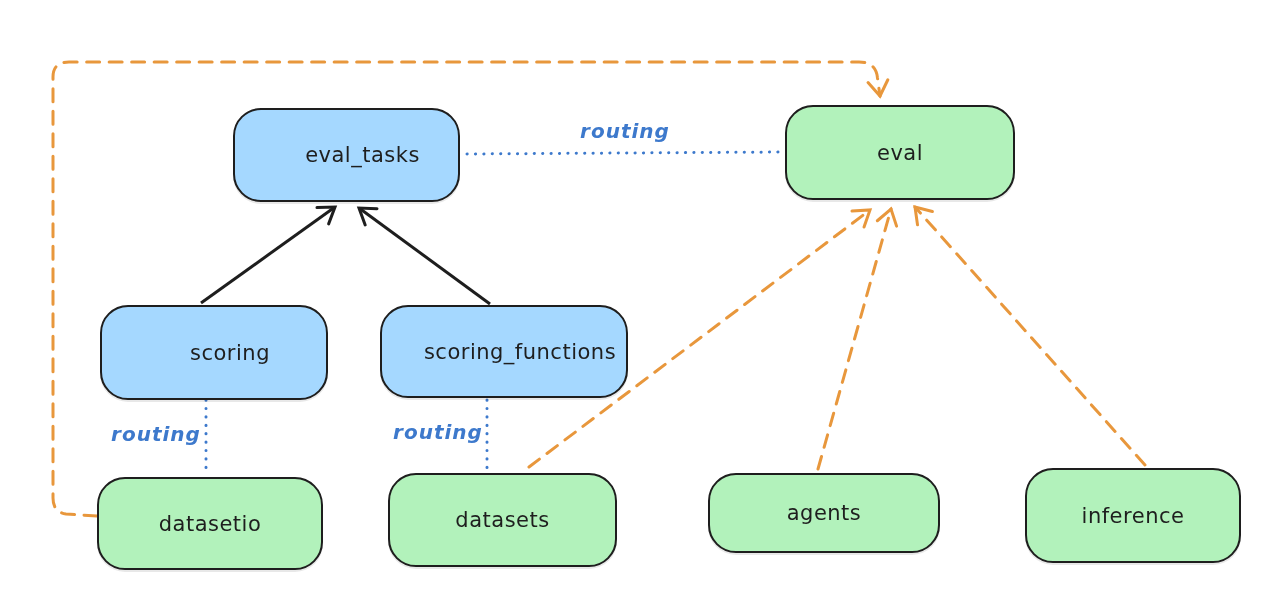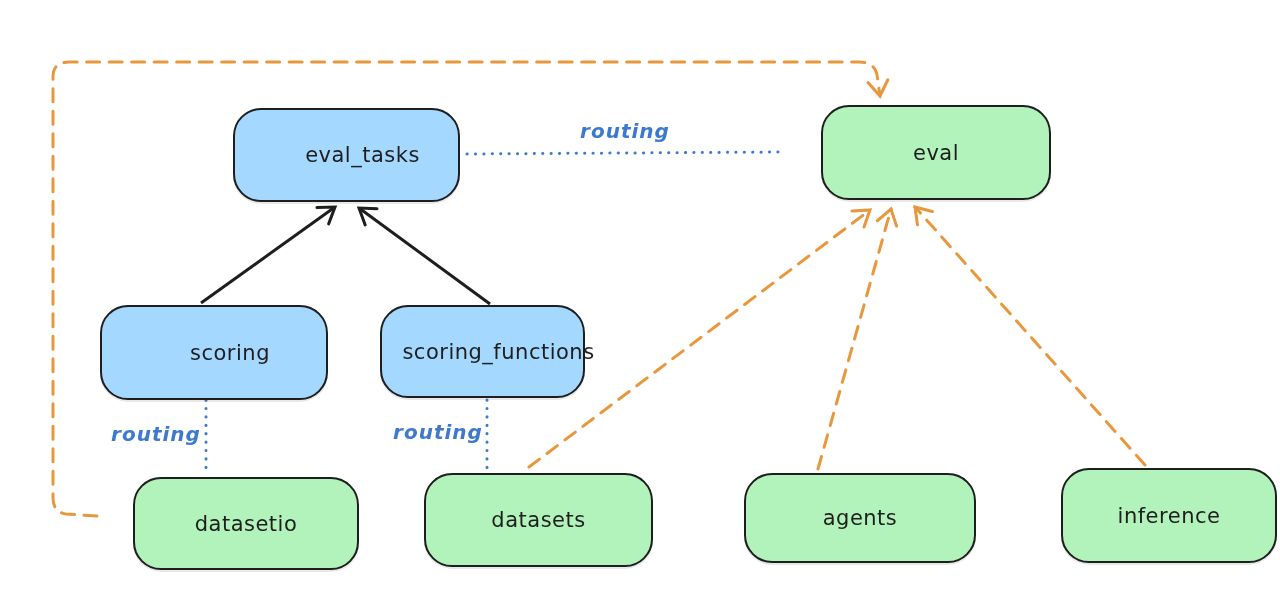--- a/index.html
+++ b/index.html
@@ -24,21 +24,21 @@
     border-radius: 28px;
     display: flex;
     align-items: center;
     justify-content: center;
     color: var(--stroke, #1e1e1e);
     font-size: 21px;
     letter-spacing: 0.5px;
     box-shadow: 0 2px 0 rgba(30,30,30,0.10);
   }
   .node.resource { background: var(--resource-fill, #a5d8ff); padding-left: 32px; }
-  .node.api      { background: var(--api-fill, #b2f2bb); margin-left: 36px; }
+  .node.api      { background: var(--api-fill, #b2f2bb); }
   .edge-label {
     position: absolute;
     color: var(--routing-blue, #3d79cc);
     font-size: 20px;
     font-weight: bold;
     letter-spacing: 1px;
     transform: translate(-50%, -50%);
     white-space: nowrap;
     font-style: italic;
   }
@@ -83,33 +83,33 @@
   </div>
 
   <div class="node api" style="left:785px; top:105px; width:230px; height:95px">
     <span>eval</span>
   </div>
 
   <div class="node resource" style="left:100px; top:305px; width:228px; height:95px">
     <span>scoring</span>
   </div>
 
-  <div class="node resource" style="left:380px; top:305px; width:205px; height:93px">
+  <div class="node resource" style="left:380px; top:305px; width:248px; height:93px">
     <span>scoring_functions</span>
   </div>
 
   <div class="node api" style="left:97px; top:477px; width:226px; height:93px">
     <span>datasetio</span>
   </div>
 
   <div class="node api" style="left:388px; top:473px; width:229px; height:94px">
     <span>datasets</span>
   </div>
 
-  <div class="node api" style="left:708px; top:473px; width:232px; height:90px">
+  <div class="node api" style="left:708px; top:473px; width:232px; height:80px">
     <span>agents</span>
   </div>
 
   <div class="node api" style="left:1025px; top:468px; width:216px; height:95px">
     <span>inference</span>
   </div>
 
   <span class="edge-label" style="left:625px; top:131px">routing</span>
   <span class="edge-label" style="left:156px; top:434px">routing</span>
   <span class="edge-label" style="left:438px; top:432px">routing</span>

